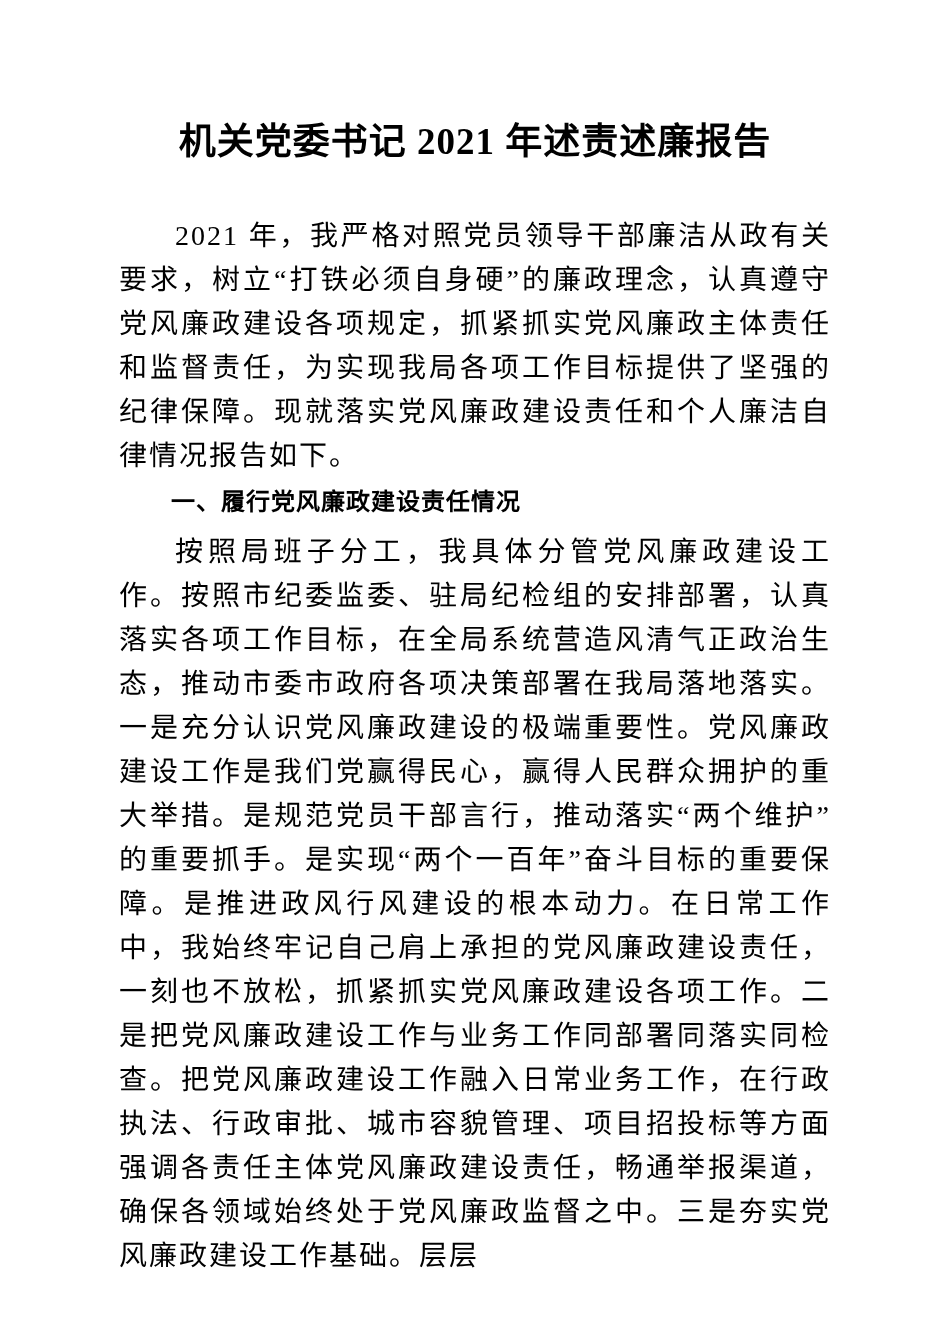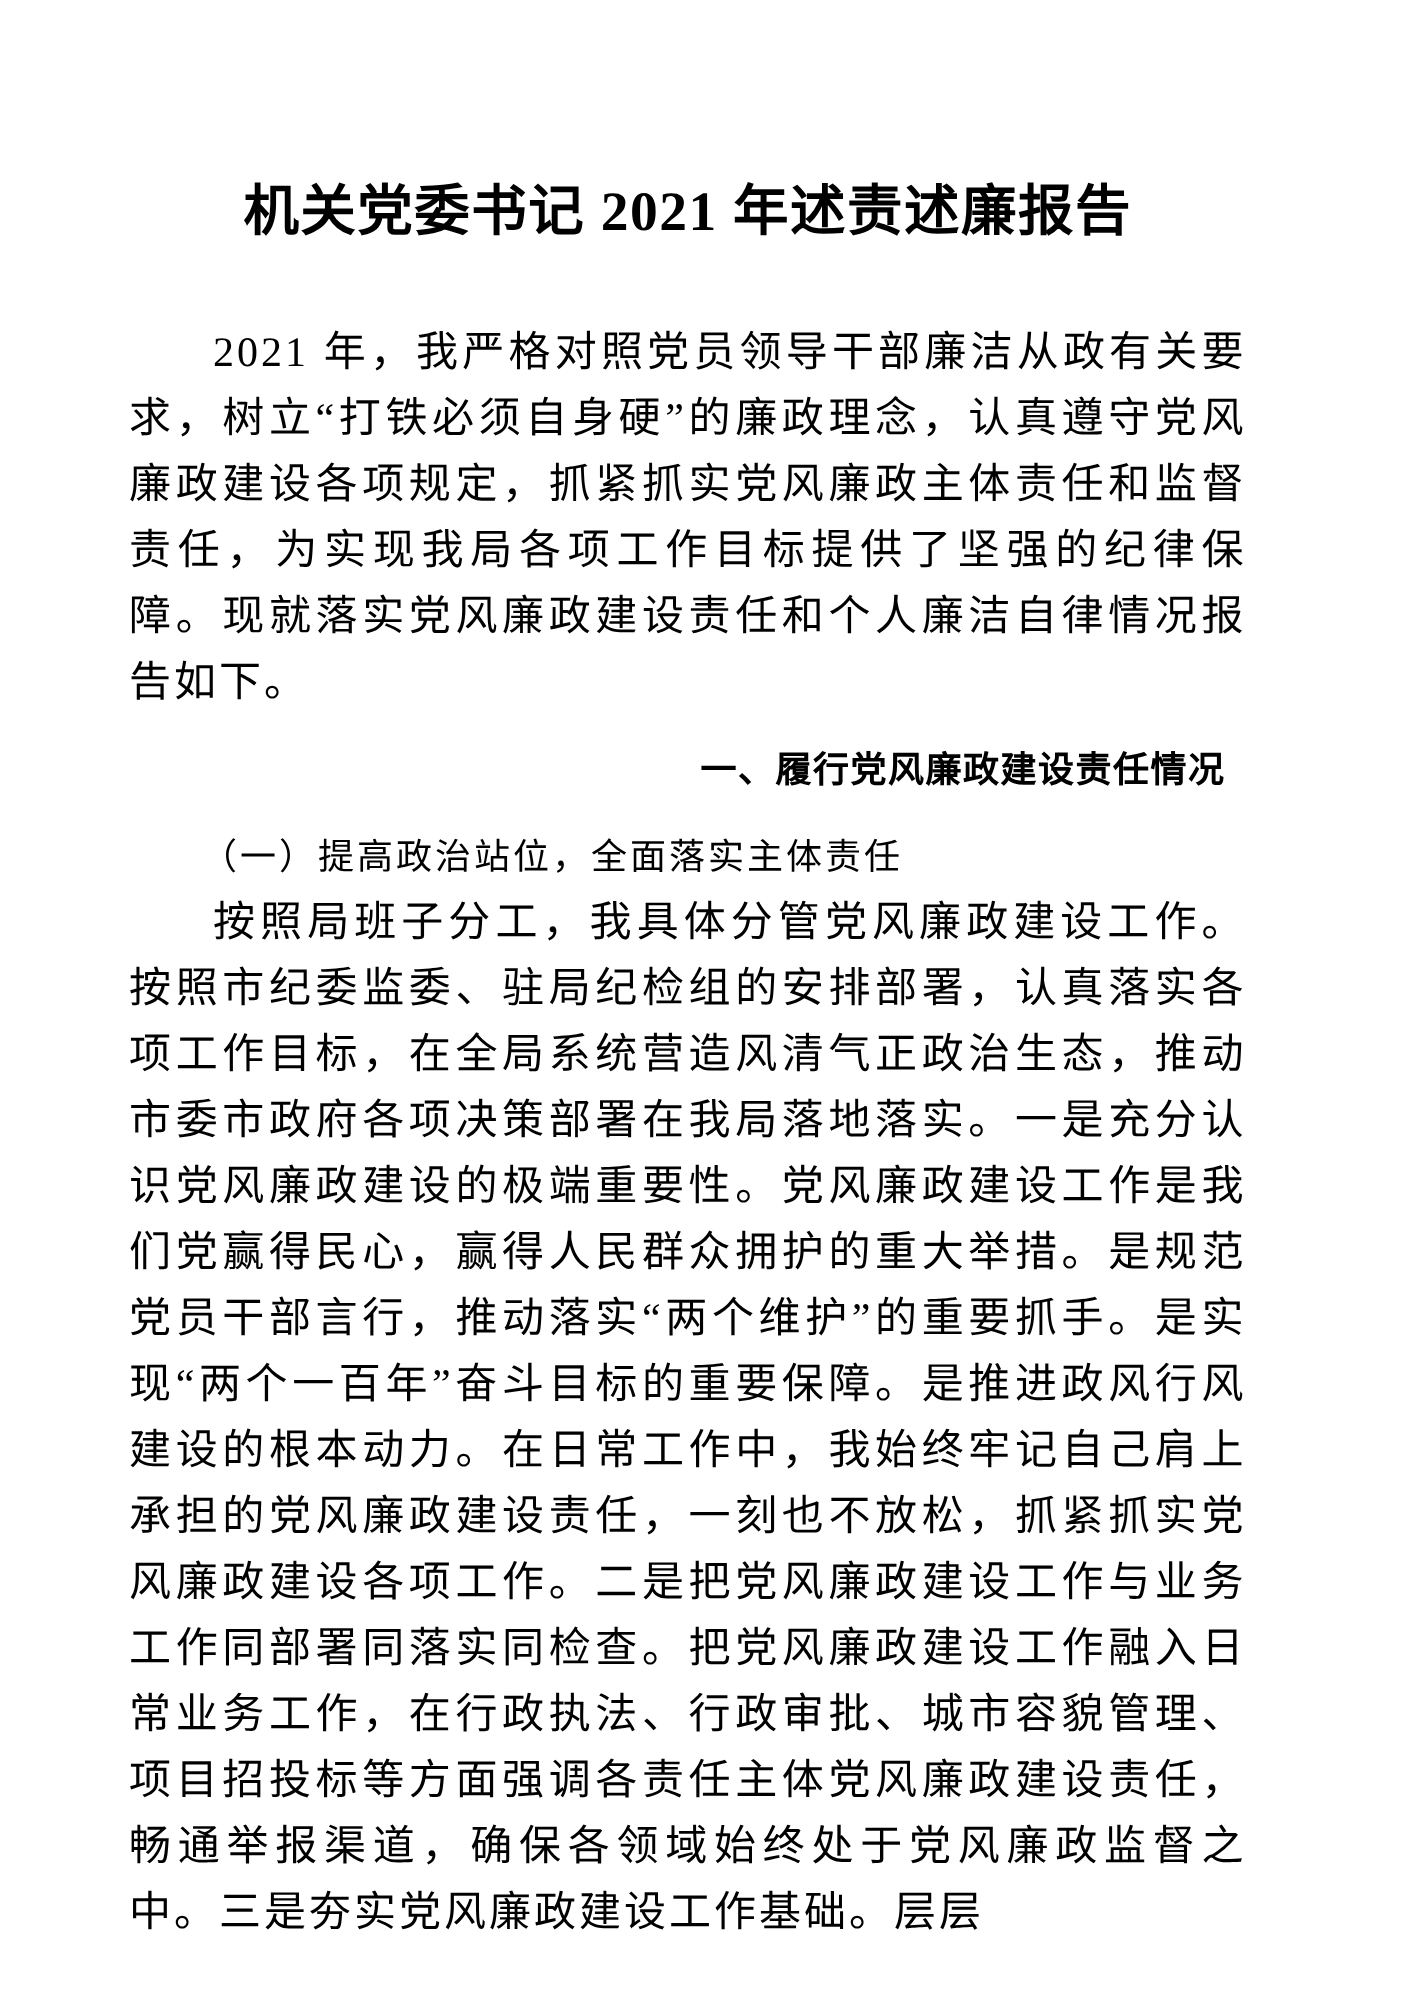--- a/index.html
+++ b/index.html
@@ -7,21 +7,21 @@
     padding: 0;
     width: 950px;
     height: 1344px;
     background: #ffffff;
     overflow: hidden;
   }
   .page {
     box-sizing: border-box;
     width: 950px;
     height: 1344px;
-    padding: 118px 119px 0 86px;
+    padding: 118px 119px 0 119px;
     background: #ffffff;
     color: #000000;
     font-family: "Liberation Serif", "DejaVu Serif", serif;
   }
   .doc-title {
     margin: 0 0 48px 0;
     font-size: 37px;
     line-height: 1.3;
     font-weight: bold;
     text-align: center;
@@ -32,28 +32,27 @@
     margin: 0;
     font-size: 28px;
     line-height: 44px;
     letter-spacing: 2px;
     text-align: justify;
     text-justify: inter-character;
     text-indent: 2em;
     font-family: "Liberation Serif", "DejaVu Serif", serif;
   }
   .section-heading {
-    margin: 14px;
+    margin: 4px;
     font-size: 24px;
     line-height: 44px;
     letter-spacing: 1px;
     font-weight: bold;
     text-indent: 2em;
-    font-family: Liberation Sans, sans-serif;
-    text-align: right;
+    font-family: Liberation Mono, monospace;
   }
   .subsection-heading {
     margin: 0;
     font-size: 24px;
     line-height: 44px;
     letter-spacing: 2px;
     font-weight: normal;
     text-indent: 2em;
     font-family: "Liberation Serif", "DejaVu Serif", serif;
   }
@@ -61,16 +60,15 @@
 </head>
 <body>
 
 <div class="page">
   <h1 class="doc-title">机关党委书记 2021 年述责述廉报告</h1>
 
   <p class="body-para">2021 年，我严格对照党员领导干部廉洁从政有关要求，树立“打铁必须自身硬”的廉政理念，认真遵守党风廉政建设各项规定，抓紧抓实党风廉政主体责任和监督责任，为实现我局各项工作目标提供了坚强的纪律保障。现就落实党风廉政建设责任和个人廉洁自律情况报告如下。</p>
 
   <h2 class="section-heading">一、履行党风廉政建设责任情况</h2>
 
-  <h3 class="subsection-heading">（一）提高政治站位，全面落实主体责任</h3>
 
   <p class="body-para">按照局班子分工，我具体分管党风廉政建设工作。按照市纪委监委、驻局纪检组的安排部署，认真落实各项工作目标，在全局系统营造风清气正政治生态，推动市委市政府各项决策部署在我局落地落实。一是充分认识党风廉政建设的极端重要性。党风廉政建设工作是我们党赢得民心，赢得人民群众拥护的重大举措。是规范党员干部言行，推动落实“两个维护”的重要抓手。是实现“两个一百年”奋斗目标的重要保障。是推进政风行风建设的根本动力。在日常工作中，我始终牢记自己肩上承担的党风廉政建设责任，一刻也不放松，抓紧抓实党风廉政建设各项工作。二是把党风廉政建设工作与业务工作同部署同落实同检查。把党风廉政建设工作融入日常业务工作，在行政执法、行政审批、城市容貌管理、项目招投标等方面强调各责任主体党风廉政建设责任，畅通举报渠道，确保各领域始终处于党风廉政监督之中。三是夯实党风廉政建设工作基础。层层</p>
 </div>
 
 </body></html>

